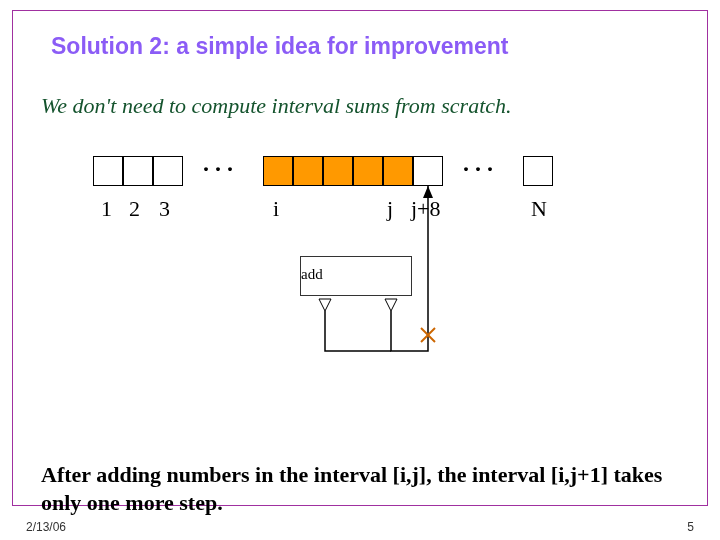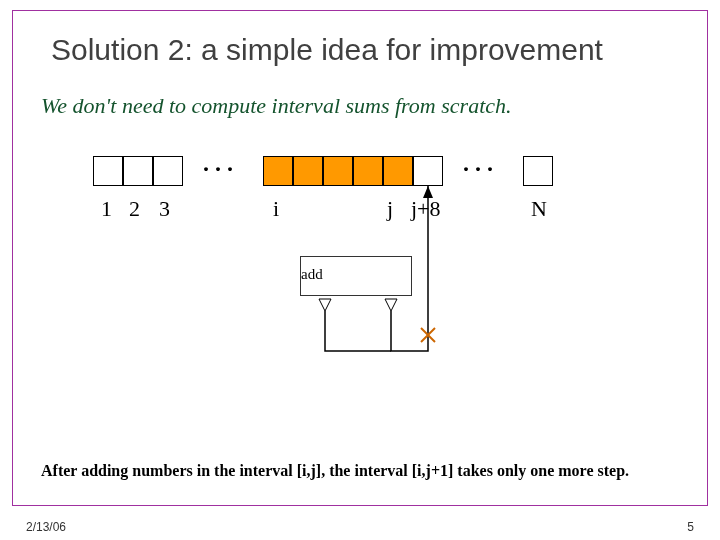--- a/index.html
+++ b/index.html
@@ -19,23 +19,23 @@
     right: 12px;
     bottom: 34px;
     border: 1.5px solid #a030a0;
     background: #fff;
   }
   .title {
     position: absolute;
     left: 38px;
     top: 22px;
     font-family: Verdana, Geneva, sans-serif;
-    font-weight: normal;
-    font-size: 30px;
-    color: #404040;
+    font-weight: bold;
+    font-size: 23px;
+    color: #8b5cf6;
   }
   .intro {
     position: absolute;
     left: 28px;
     top: 82px;
     font-size: 22px;
     color: #14532d;
     font-style: italic;
   }
   .diagram {
@@ -76,21 +76,21 @@
     border: 1.5px solid #333;
     background: #fff;
     font-size: 15px;
     line-height: 34px;
   }
   .conclusion {
     position: absolute;
     left: 28px;
     top: 450px;
     right: 28px;
-    font-size: 16px;
+    font-size: 22px;
     font-weight: bold;
     line-height: 1.25;
   }
   .footer {
     position: absolute;
     bottom: 6px;
     left: 0;
     right: 0;
     height: 22px;
     font-family: Arial, sans-serif;

